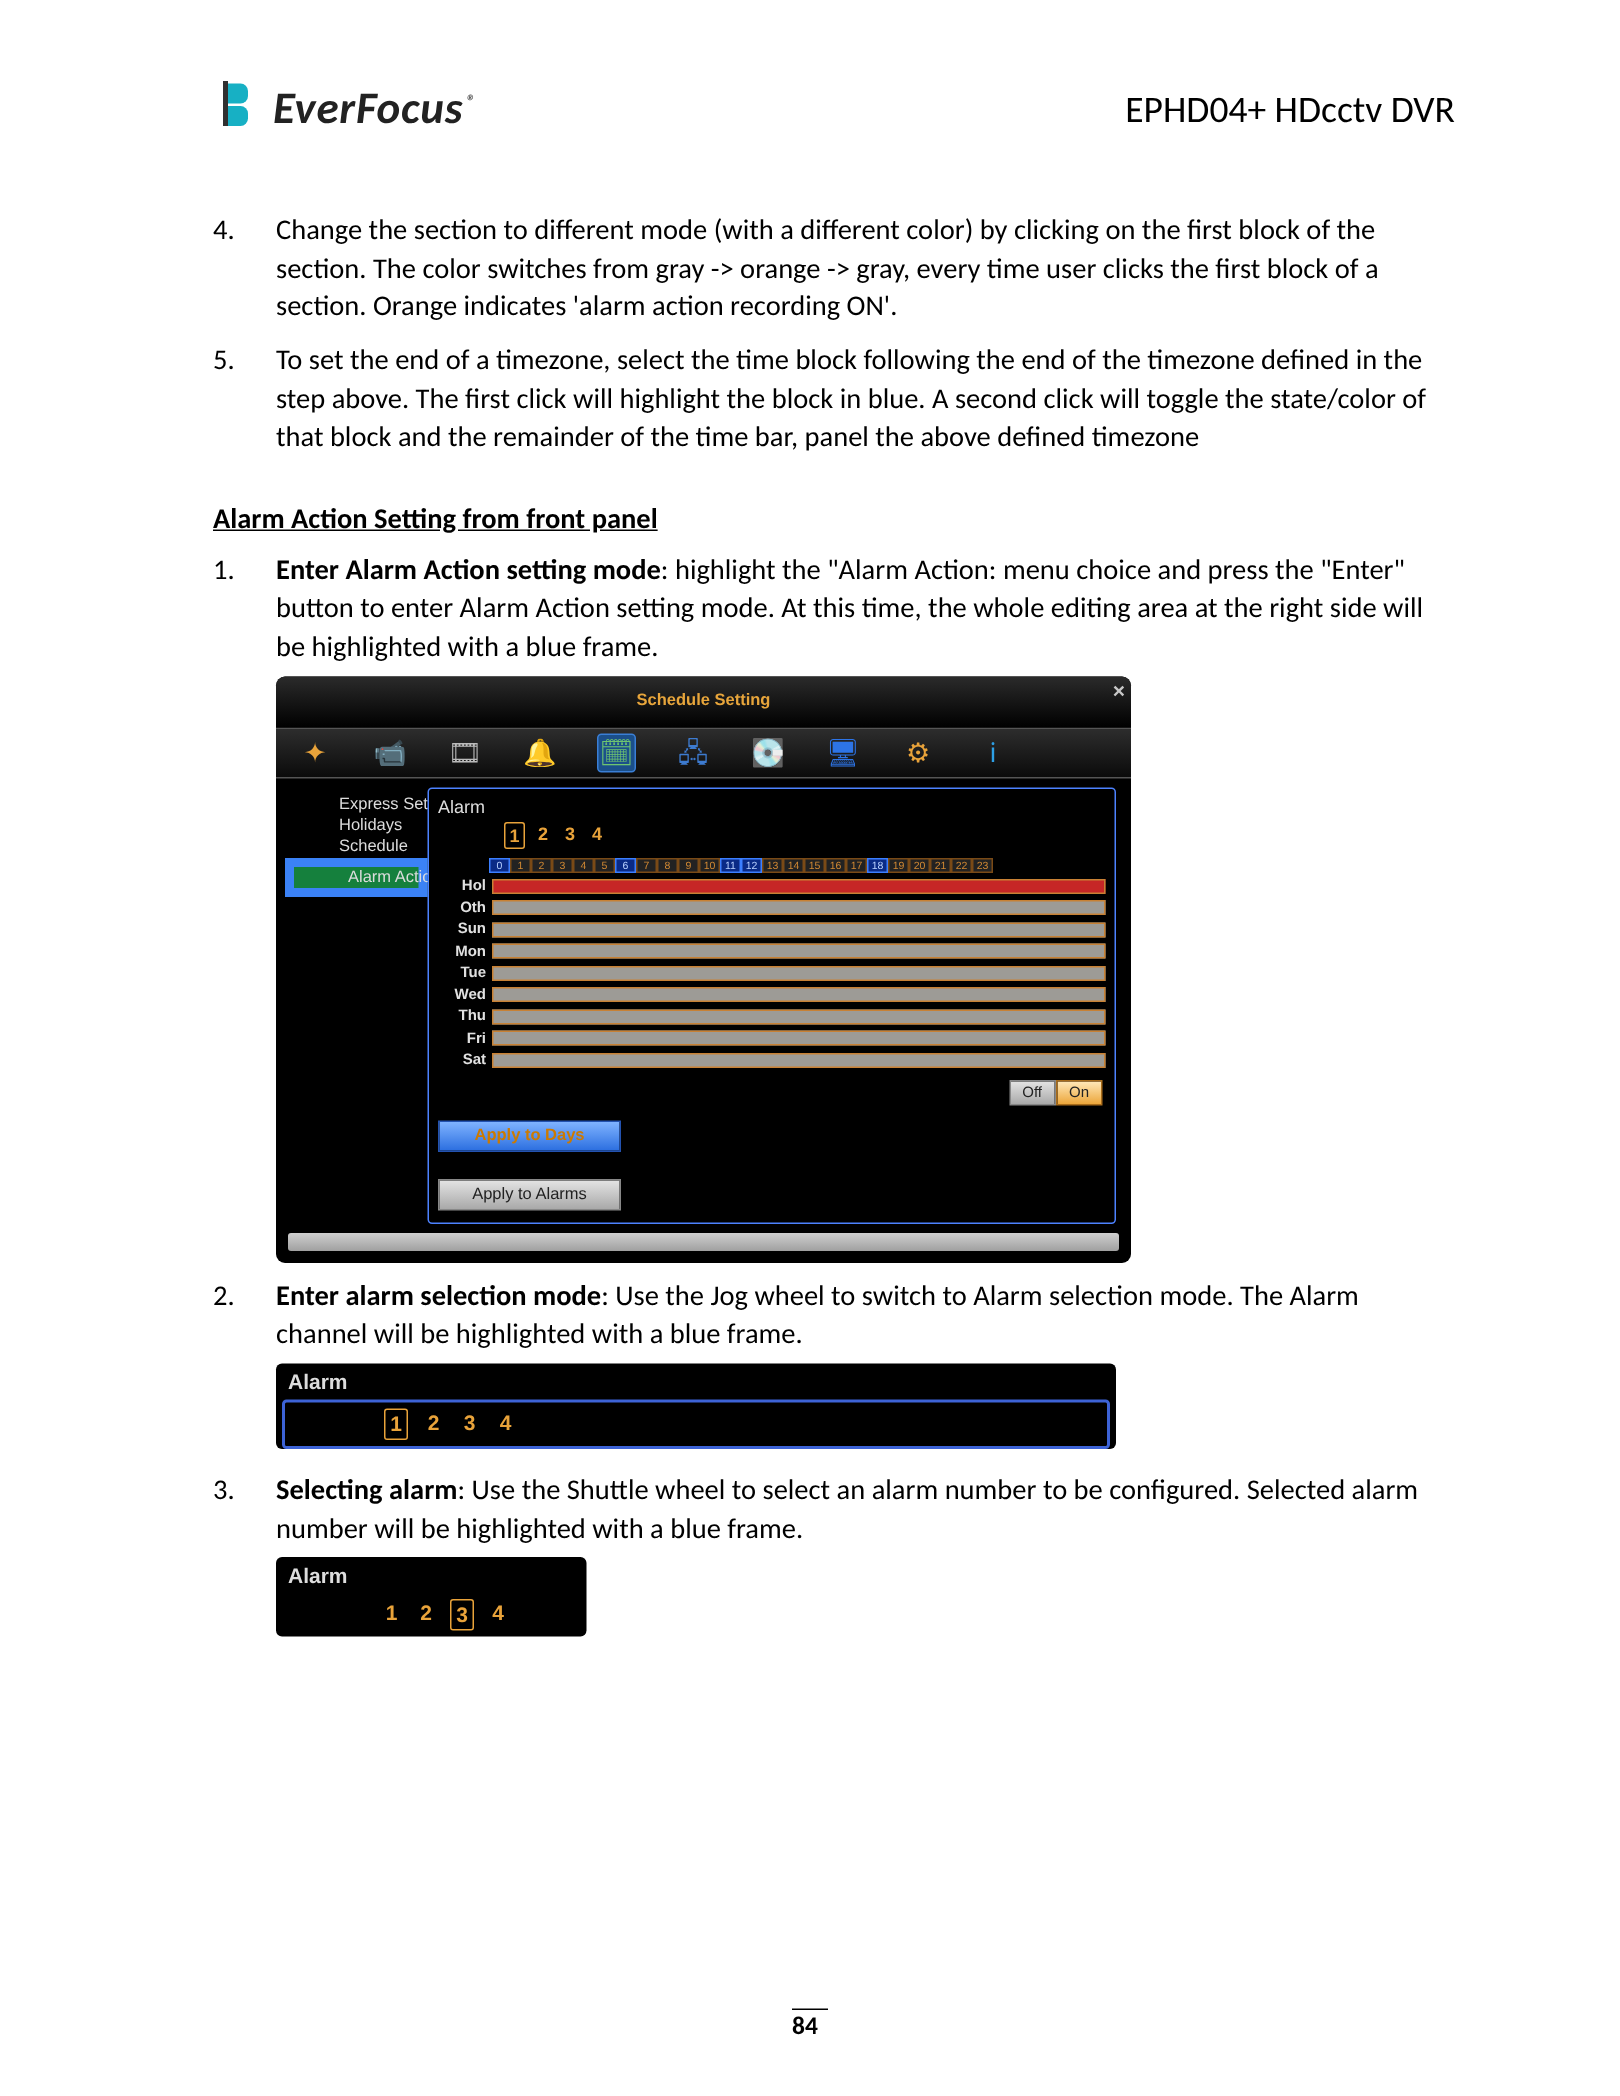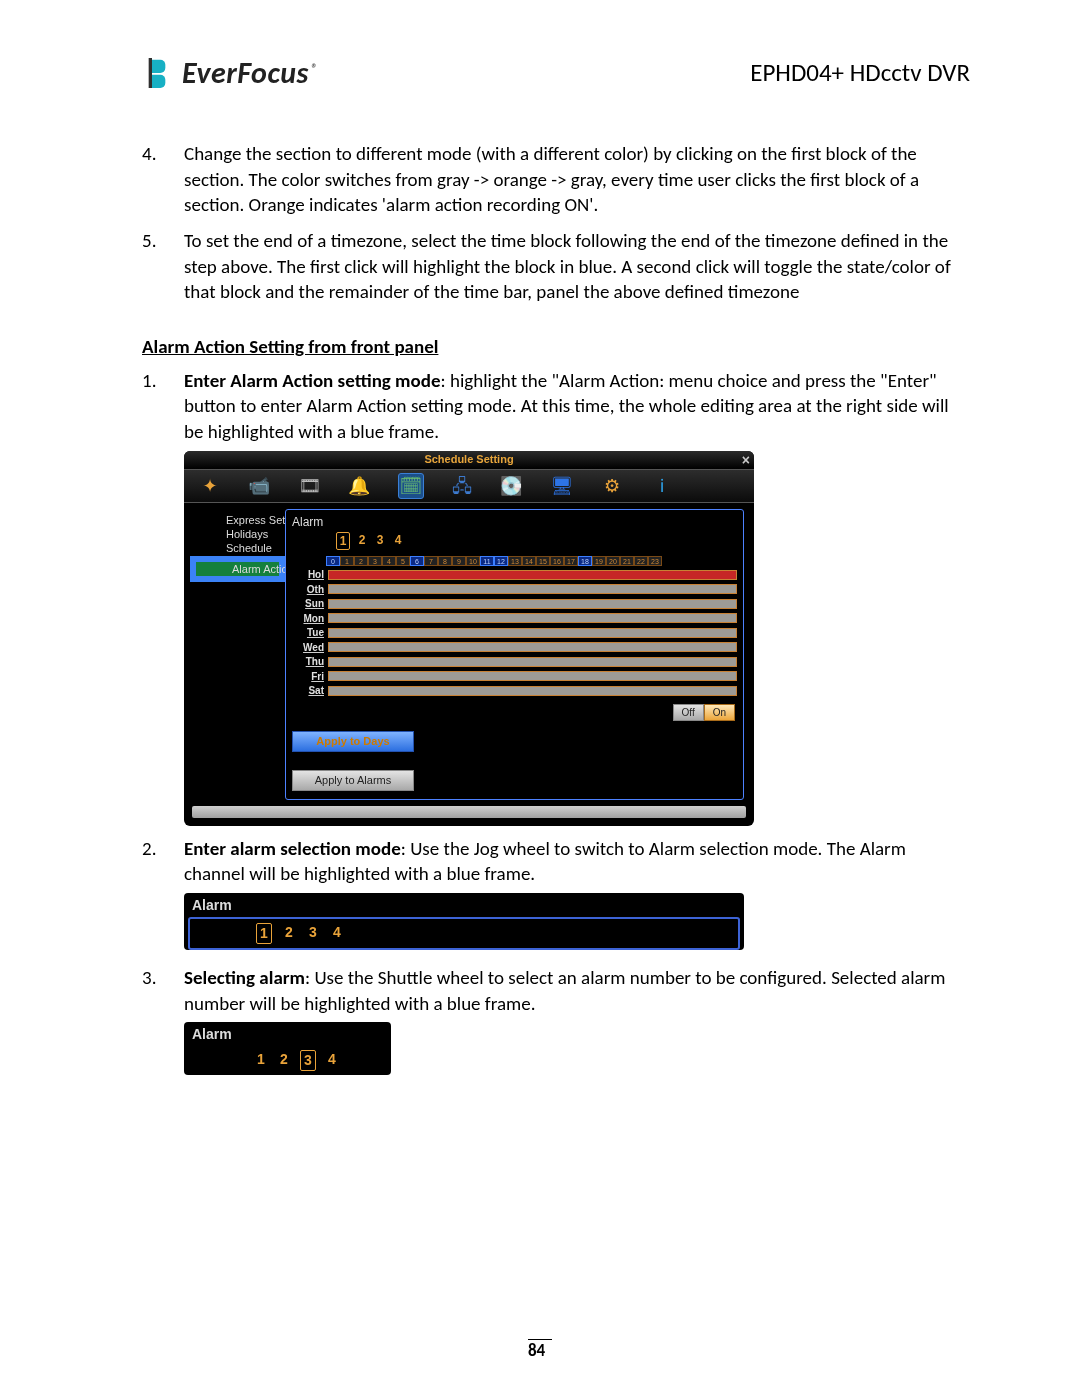--- a/index.html
+++ b/index.html
@@ -17,21 +17,20 @@
     padding: 54px 110px 40px 116px;
   }
   .header {
     display: flex;
     justify-content: space-between;
     align-items: center;
     margin-bottom: 50px;
   }
   .logo {
     display: flex;
-    align-items: center;
     gap: 6px;
     padding-left: 32px;
   }
   .logo .mark {
     width: 28px;
     height: 30px;
     display:flex;
   }
   .logo .mark svg { width:100%; height:100%; }
   .logo .brand {
@@ -92,21 +91,21 @@
     margin-top: 6px;
     background: #000;
     border-radius: 6px;
     color: #cfcfcf;
     font-family: Arial, sans-serif;
     font-size: 11px;
     user-select: none;
     padding-bottom: 8px;
   }
   .p-titlebar {
-    height: 18px;
+    height: 34px;
     background: linear-gradient(#2b2b2b,#000);
     border-radius: 6px 6px 0 0;
     display:flex;
     justify-content: center;
     align-items: center;
     position: relative;
     color:#e7a53b;
     font-weight:bold;
     font-size:11px;
   }
@@ -196,21 +195,20 @@
     background:#222;
     color:#d08833;
     box-sizing:border-box;
   }
   .hours .h.blue { border-color:#3c7fff; background:#0a2a86; color:#b8d0ff;}
   .day-rows { }
   .day-row {
     display:flex;
     align-items:center;
     margin-bottom:1px;
-    text-decoration:underline;
   }
   .day-row .lbl {
     width:32px;
     text-align:right;
     padding-right:4px;
     font-size:10px;
     color:#e0e0e0;
     font-weight:bold;
   }
   .day-row .bar {

